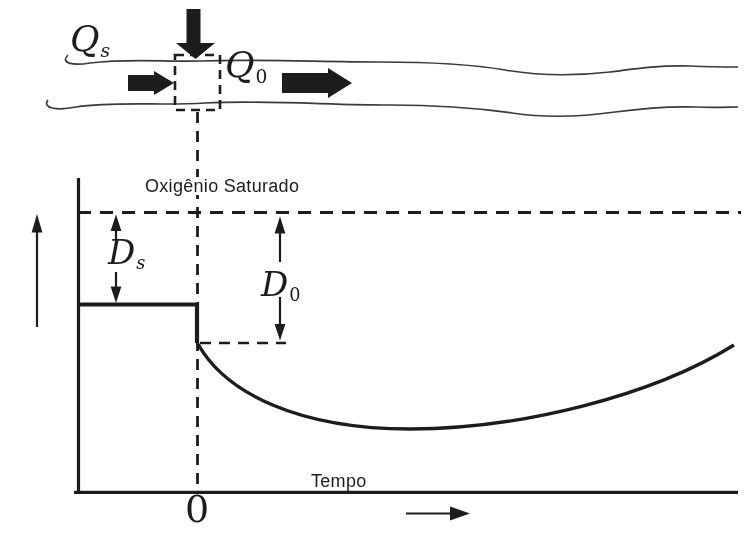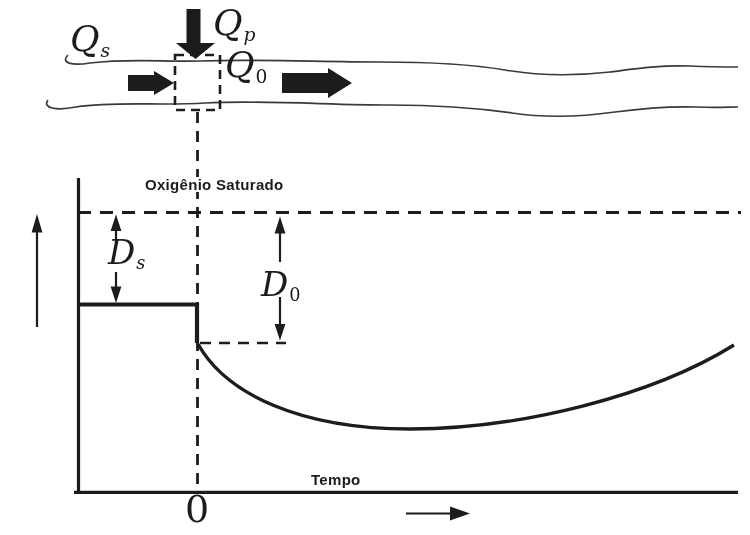--- a/index.html
+++ b/index.html
@@ -27,21 +27,21 @@
   .curve   { fill: none; stroke: var(--ink); stroke-width: 3.4; }
   .dim     { fill: none; stroke: var(--ink); stroke-width: 2.2; }
   .solid   { fill: var(--ink); stroke: none; }
 
   
   .lab { position: absolute; line-height: 1; white-space: nowrap; color: var(--ink); z-index: 2; }
   .q-lab { font-family: "DejaVu Serif", serif; font-style: italic; font-size: 36px; }
   .d-lab { font-family: "DejaVu Serif", serif; font-style: italic; font-size: 34px; }
   .lab .sub { font-size: 0.52em; vertical-align: -0.30em; margin-left: 1px; }
   .lab .sub-digit { font-style: normal; }
-  .sans-bold { font-family: "Liberation Sans", "DejaVu Sans", sans-serif; font-weight: bold; font-size: 15px; letter-spacing: 0.3px; text-align: center; }
+  .sans-bold { font-family: "Liberation Sans", "DejaVu Sans", sans-serif; font-weight: normal; font-size: 18px; letter-spacing: 0.3px; text-align: center; }
   .serif-up { font-family: "DejaVu Serif", serif; font-style: normal; }
   .mask { background: var(--bg); padding: 0 5px; }
   .tick { font-size: 38px; width: 30px; text-align: center; }
   .do-lab { font-size: 35px; letter-spacing: 1px; }
 </style>
 </head>
 <body>
 
 <div class="figure">
 
@@ -90,23 +90,20 @@
 
     <g>
       <line class="dim" x1="406" y1="513.5" x2="452" y2="513.5"></line>
       <polygon class="solid" points="470,513.5 450,506.5 450,520.5"></polygon>
     </g>
   </svg>
 
   <div class="lab q-lab" style="left:70px; top:21px;">
     <span>Q</span><span class="sub">s</span>
   </div>
-  <div class="lab q-lab" style="left:213px; top:5px;">
-    <span>Q</span><span class="sub">p</span>
-  </div>
   <div class="lab q-lab" style="left:225px; top:47px;">
     <span>Q</span><span class="sub sub-digit">0</span>
   </div>
 
   <div class="lab sans-bold mask" style="left:140px; top:177px;">Oxigênio Saturado</div>
 
   <div class="lab d-lab" style="left:108px; top:235px;font-style:italic;">
     <span>D</span><span class="sub">s</span>
   </div>
   <div class="lab d-lab" style="left:261px; top:267px;">

